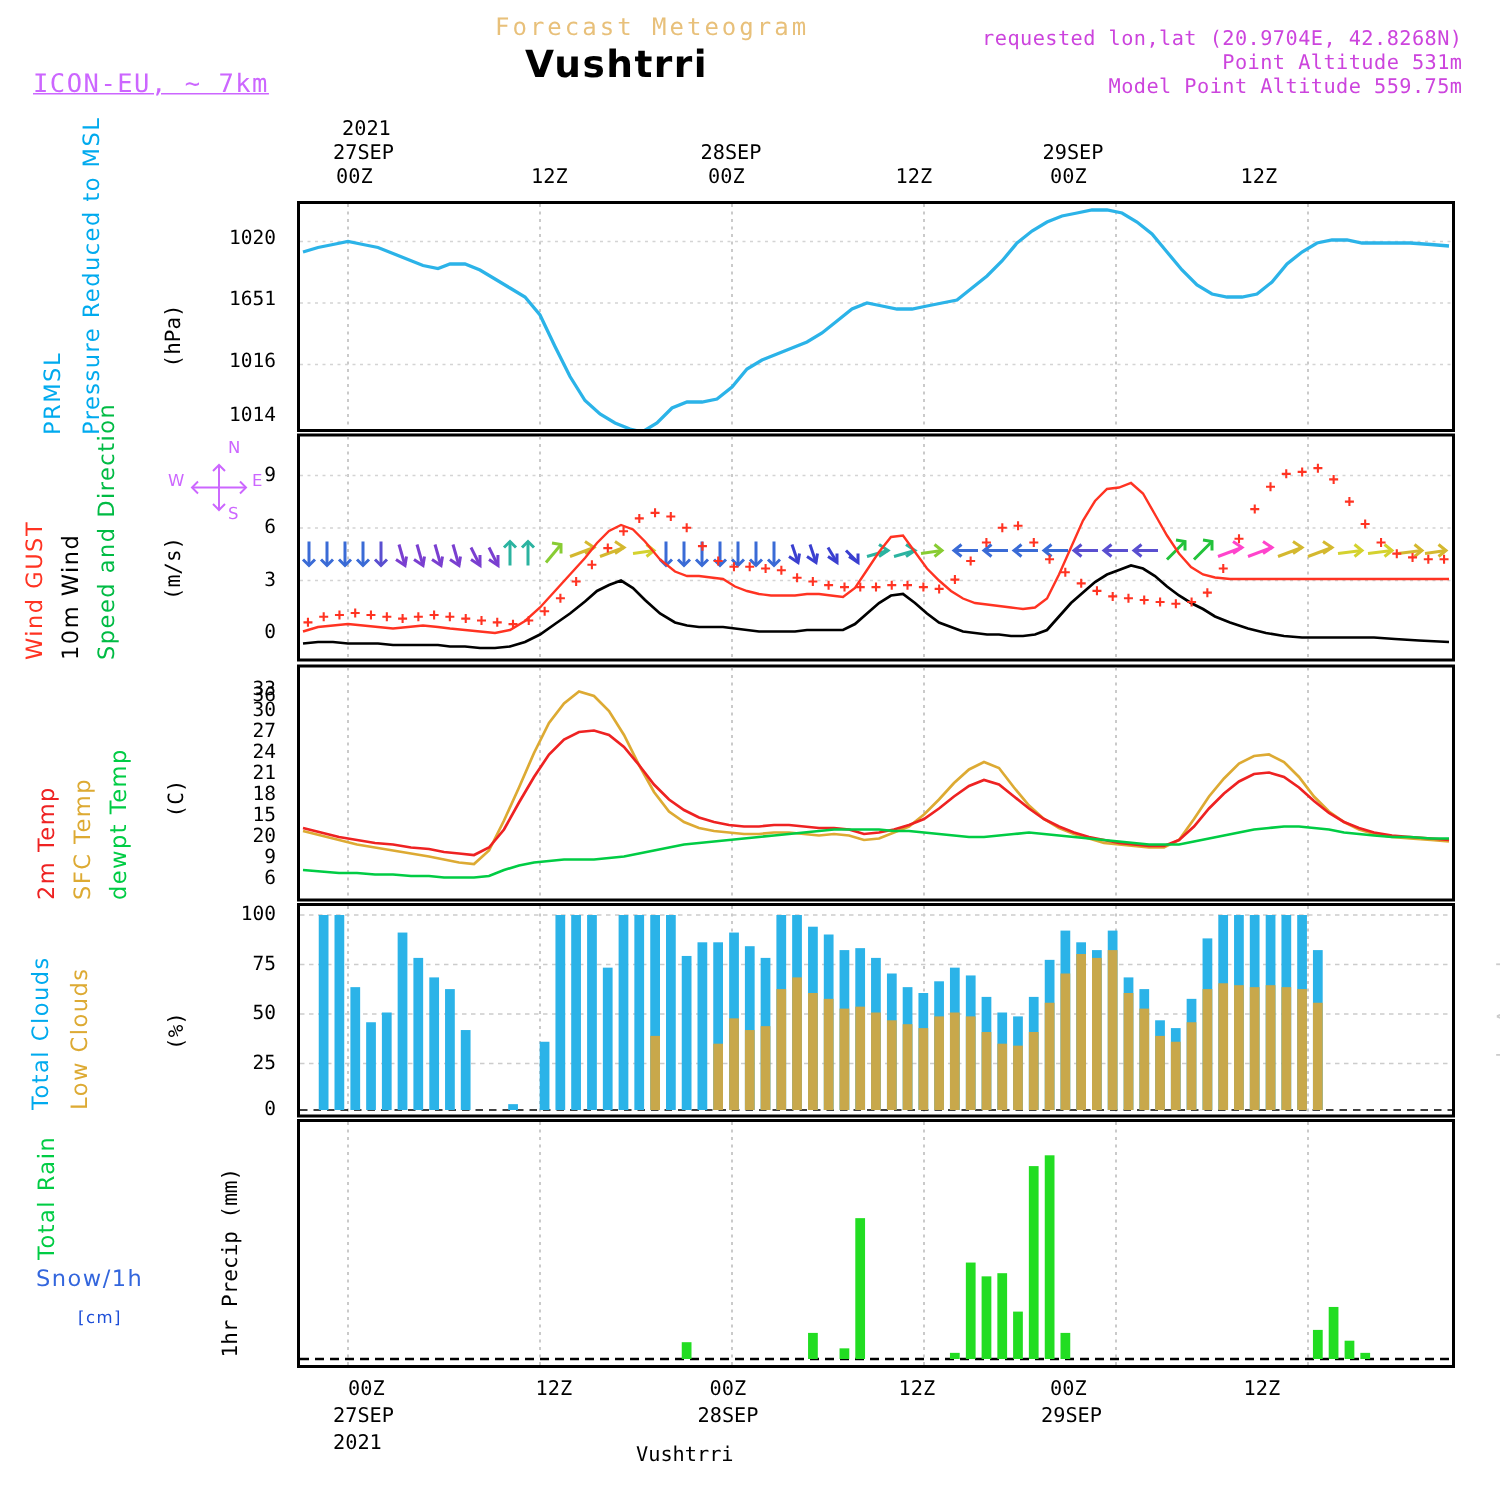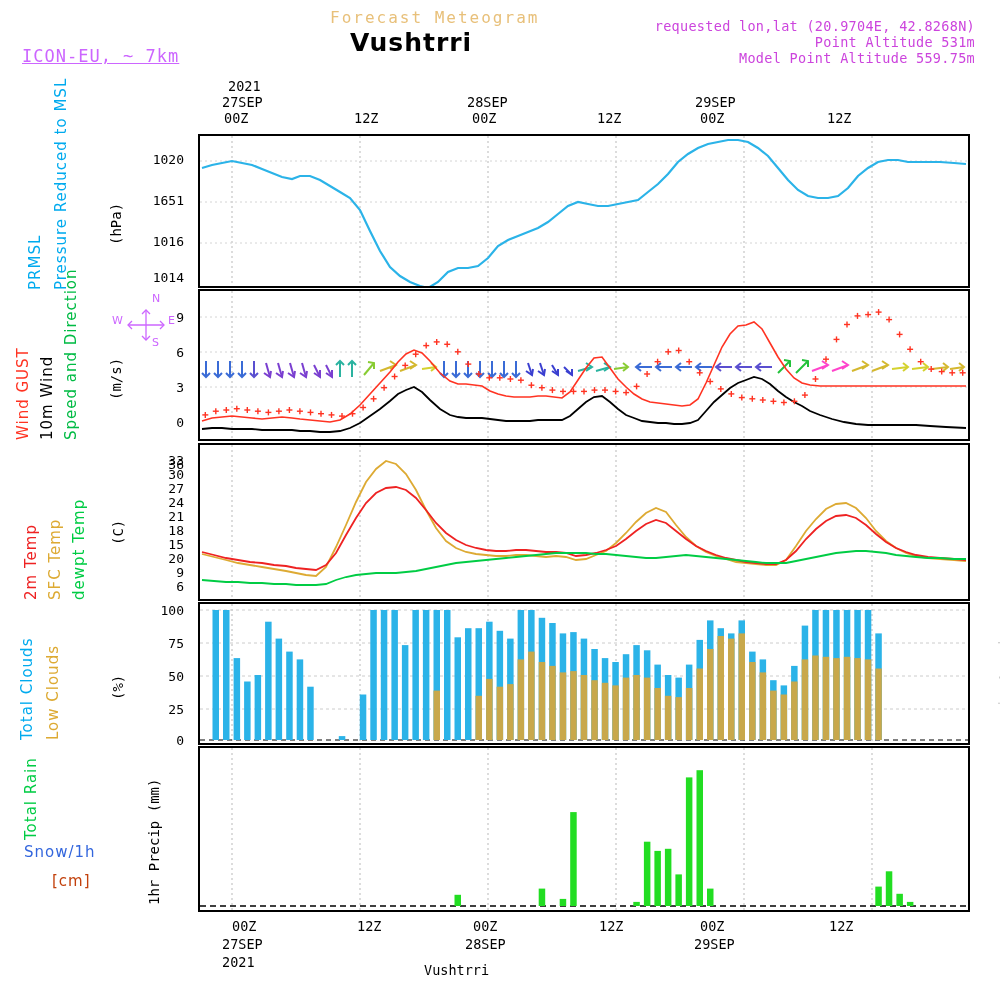--- a/index.html
+++ b/index.html
@@ -639,21 +639,21 @@
         <rect x="664.8" y="6.0" width="6.5" height="130.0" fill="#2bb3e8"></rect>
         <rect x="664.8" y="55.4" width="6.5" height="80.6" fill="#c8a84b"></rect>
         <rect x="675.3" y="29.4" width="6.5" height="106.6" fill="#2bb3e8"></rect>
         <rect x="675.3" y="64.5" width="6.5" height="71.5" fill="#c8a84b"></rect>
       </g>
   </svg>
 </div>
 
 <div class="rot" style="left:22px;top:840px;color:#00cc44;">Total  Rain</div>
 <div class="abs" style="left:24px;top:843px;font-size:15px;color:#3366dd;letter-spacing:1px;">Snow/1h</div>
-<div class="abs" style="left:52px;top:872px;font-size:15px;color:#c2410c;letter-spacing:1px;">[cm]</div>
+<div class="abs" style="left:52px;top:872px;font-size:11px;color:#1d4ed8;letter-spacing:1px;">[cm]</div>
 <div class="unit" style="left:146px;top:905px;">1hr Precip (mm)</div>
 <div class="ycol" style="left:186px;top:746px;height:166px;">
   <div class="ytick" style="top:39px;">1</div>
   <div class="ytick" style="top:69px;">0.75</div>
   <div class="ytick" style="top:99px;">0.5</div>
   <div class="ytick" style="top:129px;">0.25</div>
   <div class="ytick" style="top:160px;">0</div>
 </div>
 <div class="frame" id="p5">
   <svg width="768" height="162" viewBox="0 0 768 162" preserveAspectRatio="none">

